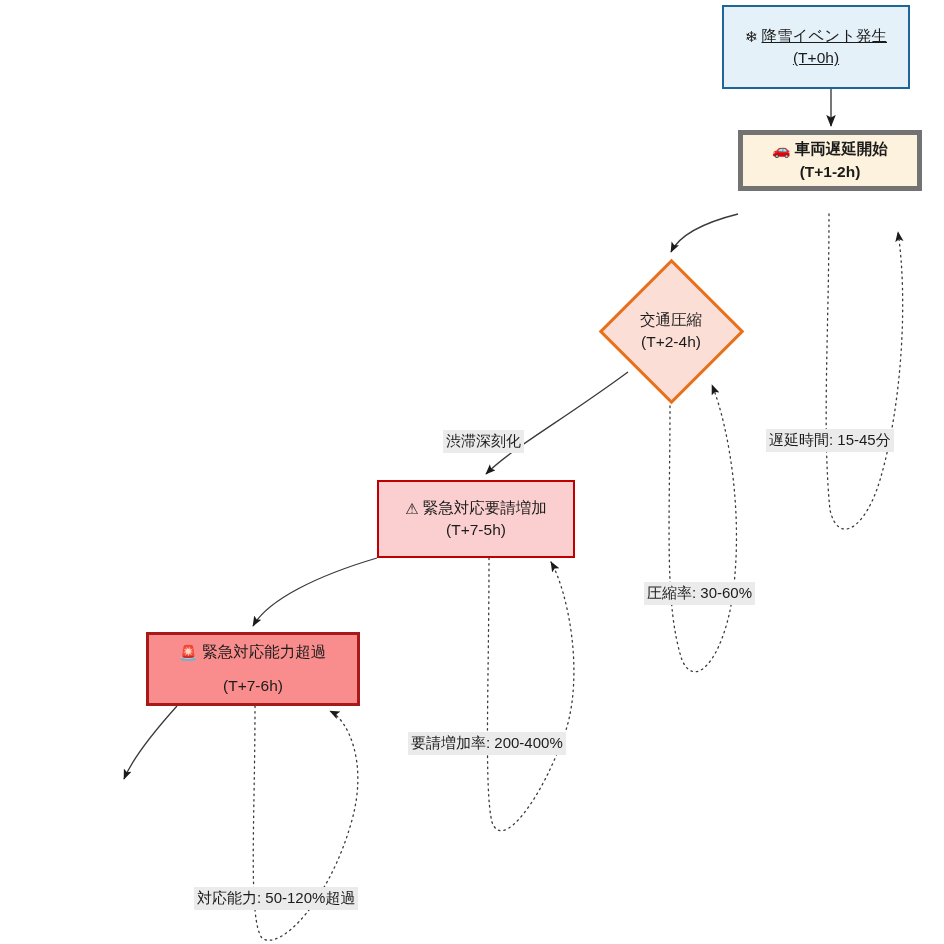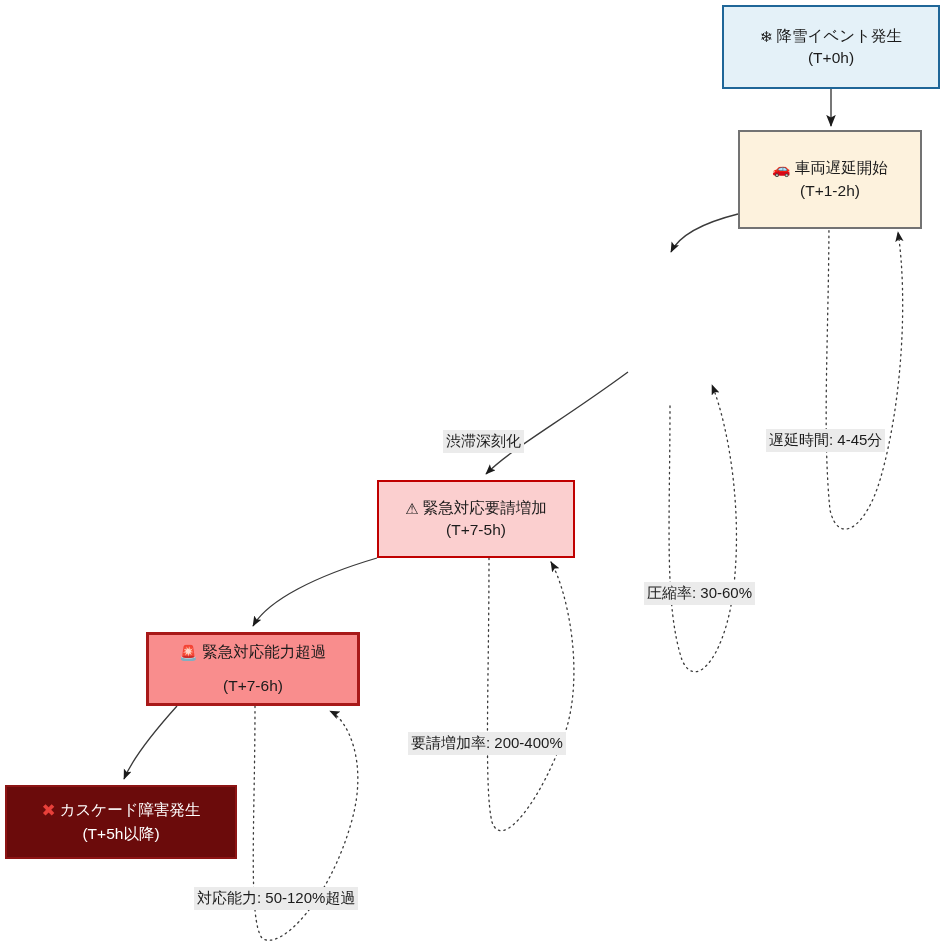--- a/index.html
+++ b/index.html
@@ -47,29 +47,31 @@
   }
   .node .ico {
     font-size: 15px;
     margin-right: 4px;
     display: inline-block;
     vertical-align: -1px;
   }
 
   
   #node-snowfall {
-    left: 722px; top: 5px; width: 218px; height: 84px;
+    left: 722px; top: 5px; width: 188px; height: 84px;
     background: #e4f1f8;
     border: 2px solid #1f6698;
+    text-decoration: underline;
   }
   
   #node-vehicle-delay {
-    left: 738px; top: 130px; width: 184px; height: 99px;
+    left: 738px; top: 130px; width: 184px; height: 61px;
     background: #fdf2dd;
-    border: 2px solid #737373;
+    border: 5px solid #737373;
+    font-weight: bold;
   }
   
   #node-traffic-compression {
     left: 598px; top: 258px; width: 146px; height: 146px;
     background: transparent;
     border: none;
   }
   #node-traffic-compression .diamond-shape {
     position: absolute;
     left: 50%; top: 50%;
@@ -165,41 +167,42 @@
     <div class="line2">(T+0h)</div>
   </div>
 
   <div class="node" id="node-vehicle-delay">
     <div class="line1">
       <span class="ico">🚗</span><span>車両遅延開始</span>
     </div>
     <div class="line2">(T+1-2h)</div>
   </div>
 
+  <div class="node" id="node-traffic-compression">
+    <div class="diamond-shape"></div>
+    <div class="diamond-label">
+      <div class="line1">交通圧縮</div>
+      <div class="line2">(T+2-4h)</div>
+    </div>
+  </div>
 
   <div class="node" id="node-emergency-request">
     <div class="line1">
       <span class="ico">⚠</span><span>緊急対応要請増加</span>
     </div>
     <div class="line2">(T+7-5h)</div>
   </div>
 
   <div class="node" id="node-capacity-exceeded">
     <div class="line1">
       <span class="ico">🚨</span><span>緊急対応能力超過</span>
     </div>
     <div class="line2">(T+7-6h)</div>
   </div>
 
-  <div class="node" id="node-cascade-failure">
-    <div class="line1">
-      <span class="ico" style="color:#e8403a;font-size:17px;font-weight:bold;">✖</span><span>カスケード障害発生</span>
-    </div>
-    <div class="line2">(T+5h以降)</div>
-  </div>
 
   <div class="edge-label" id="label-congestion">渋滞深刻化</div>
-  <div class="edge-label" id="label-delay-time">遅延時間: 4-45分</div>
+  <div class="edge-label" id="label-delay-time">遅延時間: 15-45分</div>
   <div class="edge-label" id="label-compression-rate">圧縮率: 30-60%</div>
   <div class="edge-label" id="label-request-rate">要請増加率: 200-400%</div>
   <div class="edge-label" id="label-capacity">対応能力: 50-120%超過</div>
 
 </div>
 
 </body></html>

